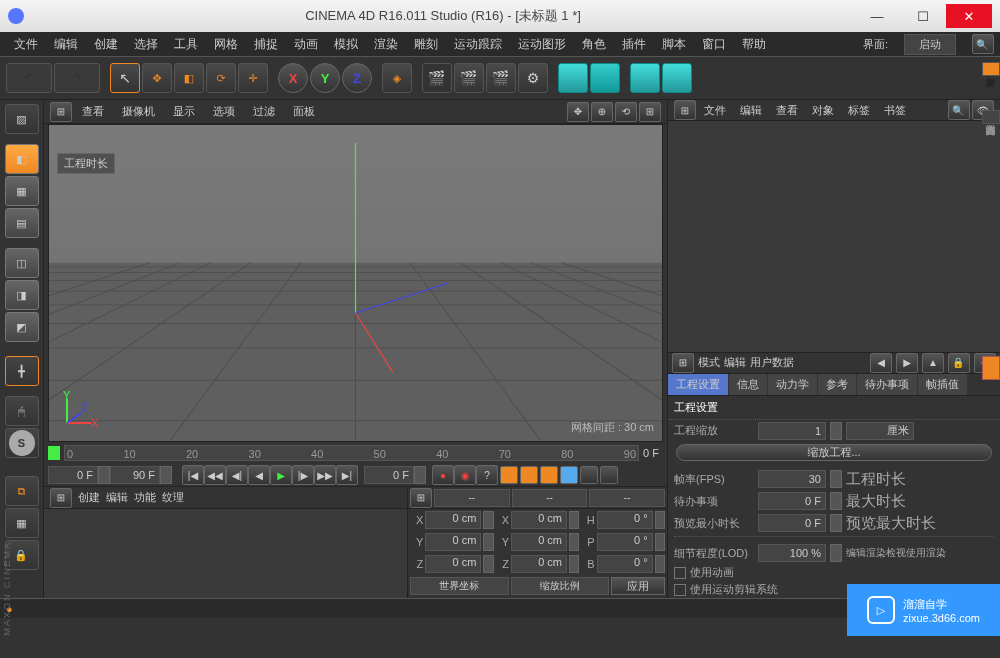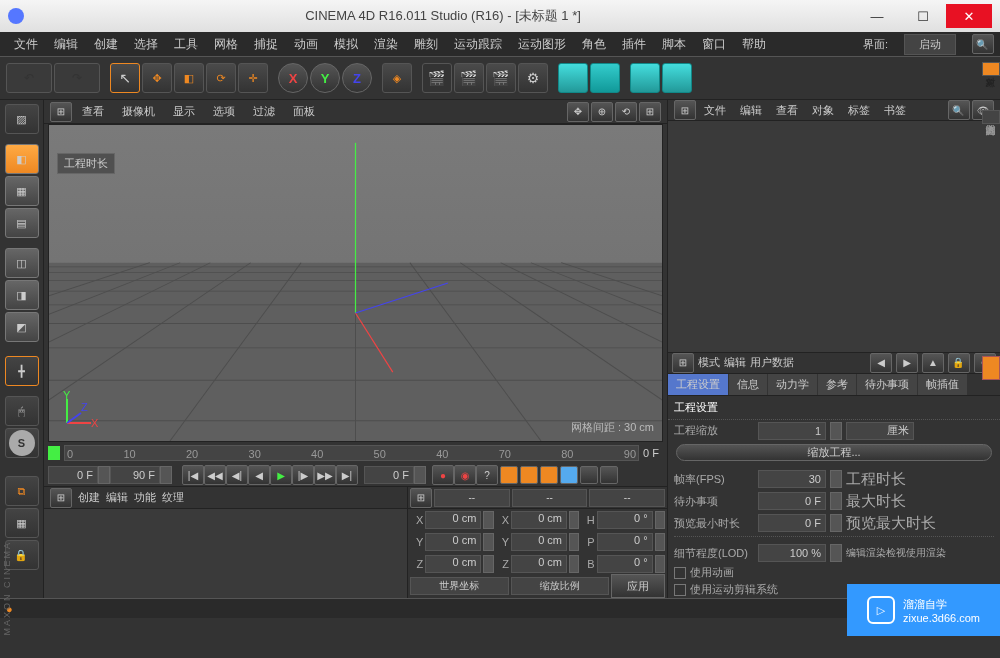--- a/index.html
+++ b/index.html
@@ -42,21 +42,21 @@
 .play-btn { width: 22px; height: 20px; background: linear-gradient(#555,#333); border: 1px solid #666; border-radius: 2px; display: flex; align-items: center; justify-content: center; font-size: 10px; }
 .play-btn.play { color: #4e4; }
 .info-cols { display: flex; background: #333; border-top: 1px solid #222; }
 .info-left { flex: 1; display: flex; flex-direction: column; }
 .info-left-head { height: 22px; display: flex; gap: 6px; padding: 0 6px; align-items: center; border-bottom: 1px solid #222; }
 .info-right { width: 260px; border-left: 1px solid #222; }
 .coord-row { display: flex; align-items: center; height: 22px; gap: 2px; padding: 0 2px; }
 .coord-lbl { width: 16px; text-align: right; color: #aaa; }
 .coord-val { width: 66px; height: 18px; background: #444; border: 1px solid #555; text-align: right; padding-right: 4px; }
 .dd-small { height: 18px; background: #444; border: 1px solid #555; padding: 0 4px; flex: 1; font-size: 10px; display: flex; align-items: center; justify-content: center; }
-.apply-btn { width: 54px; height: 24px; background: linear-gradient(#555,#333); border: 1px solid #666; display: flex; align-items: center; justify-content: center; }
+.apply-btn { width: 54px; height: 18px; background: linear-gradient(#555,#333); border: 1px solid #666; display: flex; align-items: center; justify-content: center; }
 .right-col { width: 333px; background: #333; border-left: 1px solid #222; display: flex; flex-direction: column; }
 .om-head { height: 24px; display: flex; align-items: center; padding: 0 6px; gap: 2px; border-bottom: 1px solid #222; }
 .om-menu-i { padding: 2px 6px; font-size: 11px; }
 .om-area { height: 270px; background: #3a3a3a; border-bottom: 1px solid #222; }
 .attr-head { height: 22px; display: flex; align-items: center; padding: 0 4px; gap: 4px; border-bottom: 1px solid #222; }
 .attr-title-row { height: 22px; display: flex; align-items: center; gap: 4px; padding: 0 6px; }
 .attr-icon { width: 14px; height: 14px; background: #e82; }
 .attr-tabs { display: flex; border-bottom: 1px solid #222; }
 .attr-tab { padding: 3px 8px; font-size: 11px; background: #444; border-right: 1px solid #333; }
 .attr-tab.active { background: #5577cc; }

